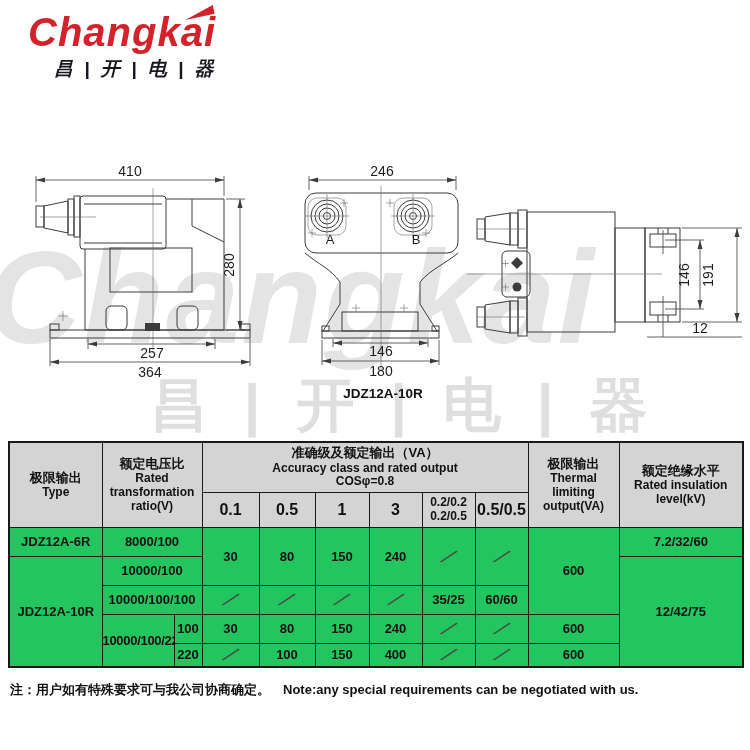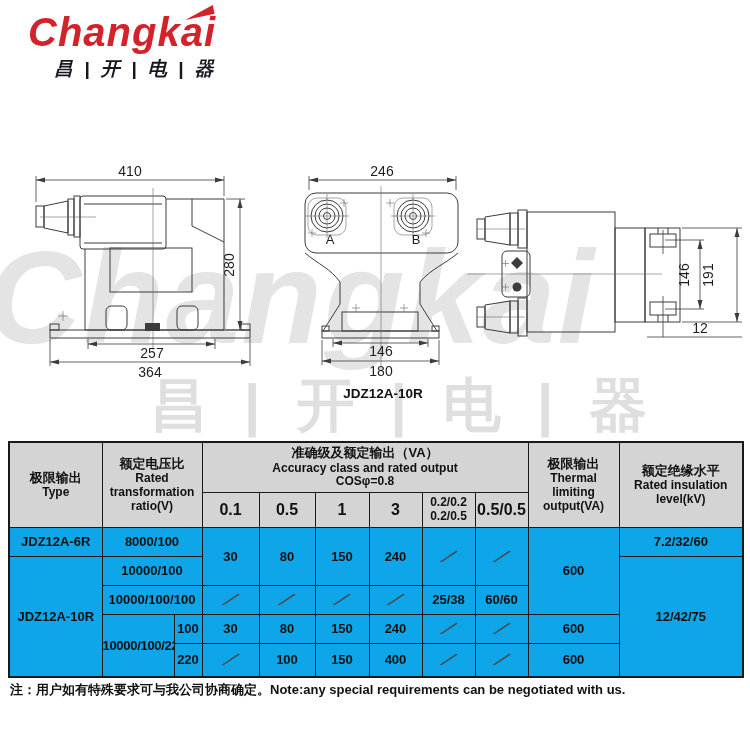--- a/index.html
+++ b/index.html
@@ -28,30 +28,30 @@
   .dark{fill:#3c3c3c;stroke:none}
   text.dt{font-size:14px;fill:#1e1e1e;text-anchor:middle;font-family:"Liberation Sans","DejaVu Sans",sans-serif}
   text.ab{font-size:13px;fill:#1e1e1e;text-anchor:middle;font-family:"Liberation Sans","DejaVu Sans",sans-serif}
   .caption{position:absolute;left:283px;top:386px;width:200px;text-align:center;
     font-size:13.5px;font-weight:bold;z-index:2}
   
   table.spec{position:absolute;left:8px;top:441px;z-index:2;width:734px;
     border-collapse:collapse;table-layout:fixed;border:2px solid #1a1a1a}
   .spec th,.spec td{border:1px solid #1a1a1a;text-align:center;vertical-align:middle;padding:0;overflow:hidden}
   .spec th{background:#d4d4d4;font-weight:bold}
-  .spec td{background:#0ea5e9;font-size:13px;font-weight:bold}
+  .spec td{background:#22c55e;font-size:13px;font-weight:bold}
   .zh{font-size:13px;font-weight:bold;line-height:1.25}
   .en{font-size:12px;font-weight:bold;line-height:1.15}
   .cell-med{font-size:12.5px}
   .cell-small{font-size:10.5px;letter-spacing:-0.3px}
   .slash{display:inline-block;color:#4a4a4a;font-weight:normal;font-size:13px;
     transform:rotate(17deg) scale(1.6,1)}
   
   .note{position:absolute;left:10px;top:681px;z-index:2;font-size:13px;font-weight:bold;white-space:nowrap}
-  .note .note-en{}
+  .note .note-en{margin-left:13px}
 </style>
 </head>
 <body>
 
 <div class="wm-brand">Changkai</div>
 <div class="wm-cn">昌 | 开 | 电 | 器</div>
 
 <div class="logo">
   <div class="logo-brand">Changkai</div>
   <div class="logo-accent"></div>
@@ -292,35 +292,35 @@
     <td rowspan="4">JDZ12A-10R</td>
     <td colspan="2">10000/100</td>
     <td rowspan="4">12/42/75</td>
   </tr>
   <tr style="height:29px">
     <td colspan="2" class="cell-med">10000/100/100</td>
     <td><span class="slash">╱</span></td>
     <td><span class="slash">╱</span></td>
     <td><span class="slash">╱</span></td>
     <td><span class="slash">╱</span></td>
-    <td>25/38</td>
+    <td>35/25</td>
     <td>60/60</td>
   </tr>
   <tr style="height:29px">
     <td rowspan="2" class="cell-small">10000/100/220</td>
     <td>100</td>
     <td>30</td>
     <td>80</td>
     <td>150</td>
     <td>240</td>
     <td><span class="slash">╱</span></td>
     <td><span class="slash">╱</span></td>
     <td>600</td>
   </tr>
-  <tr style="height:34px">
+  <tr style="height:24px">
     <td>220</td>
     <td><span class="slash">╱</span></td>
     <td>100</td>
     <td>150</td>
     <td>400</td>
     <td><span class="slash">╱</span></td>
     <td><span class="slash">╱</span></td>
     <td>600</td>
   </tr>
 </tbody>

